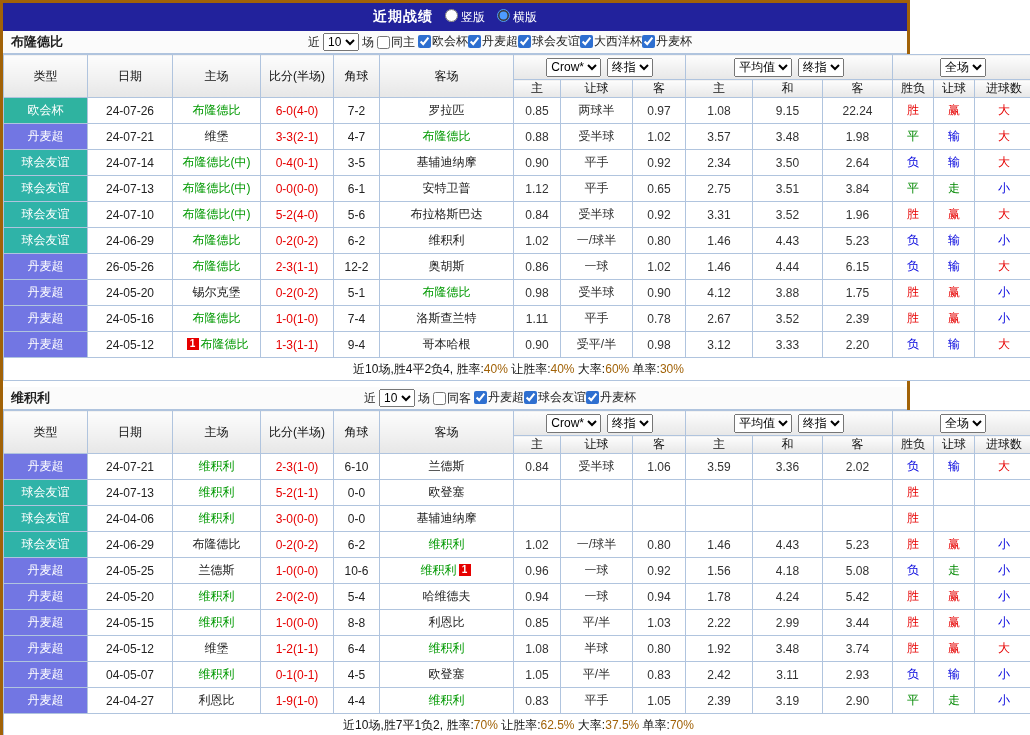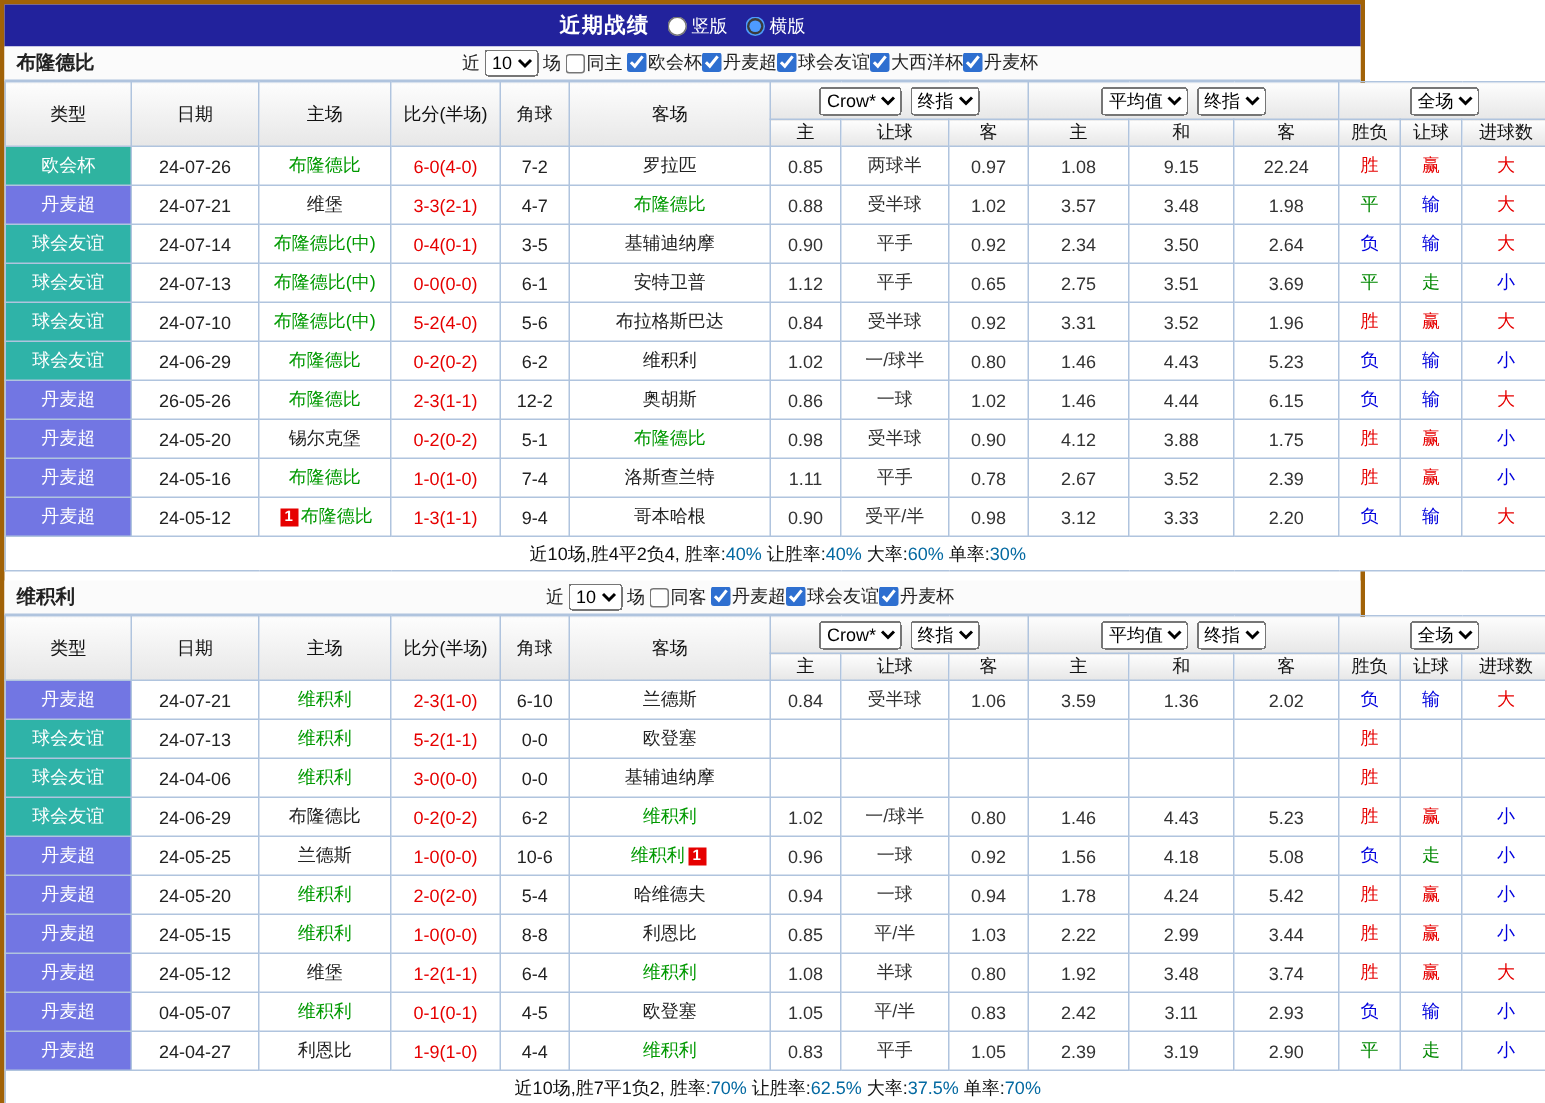--- a/index.html
+++ b/index.html
@@ -1,20 +1,20 @@
 <!DOCTYPE html>
 <html><head>
 <meta charset="utf-8">
 <style>
   *{box-sizing:border-box;margin:0;padding:0}
   body{font-family:"Liberation Sans","DejaVu Sans",sans-serif;font-size:12px;color:#222;background:#fff}
   .page{width:910px;min-height:735px;border:3px solid #a16207;background:#fff}
   .topbar{height:28px;background:#22229c;color:#fff;display:flex;align-items:center;justify-content:center;gap:12px}
   .topbar .title{font-weight:bold;font-size:14px;letter-spacing:1px}
-  .radio-opt{display:inline-flex;align-items:center;gap:3px;cursor:pointer;font-size:12px}
+  .radio-opt{display:inline-flex;align-items:flex-start;gap:3px;cursor:pointer;font-size:12px}
   .radio-opt input{width:13px;height:13px;accent-color:#4d9bff;margin:0}
   .filter-row{display:flex;align-items:center;height:23px;background:#fbfbfb;border-bottom:1px solid #b0c4de;padding:0 2px}
   .team-name{width:90px;padding-left:6px;font-weight:bold;font-size:13px}
   .filters{flex:1;display:flex;align-items:center;justify-content:center;gap:3px}
   .filters select{height:18px;font-size:12px}
   .chk{display:inline-flex;align-items:center;gap:1px;cursor:pointer}
   .chk input{width:13px;height:13px;accent-color:#2e6fd0;margin:0}
   table.results-table{width:100%;border-collapse:collapse;table-layout:fixed}
   .results-table th,.results-table td{border:1px solid #b0c4de;text-align:center;white-space:nowrap;overflow:hidden;padding:0 1px}
   .results-table thead th{background:linear-gradient(#fdfdfd,#e7e7e7);font-weight:normal;color:#111}
@@ -22,21 +22,21 @@
   tr.h2 th{height:18px}
   .sel-cell select{height:19px;font-size:12px;margin:0 1px}
   tbody td{height:26px;background:#fff}
   td.league{color:#fff;padding:0;font-size:12px}
   .team-hl{color:#009900}
   td.score{color:#e60000}
   td.num{color:#333}
   .card-badge{display:inline-block;width:12px;height:12px;line-height:12px;background:#e60000;color:#fff;font-size:10px;font-weight:bold;margin:0 2px;vertical-align:1px}
   tfoot td.summary{height:23px;background:#fff}
   .sum-label{color:#111}
-  .sum-val{color:#0369a1}
+  .sum-val{color:#a16207}
   .section-gap{height:6px}
 </style>
 </head>
 <body>
 
 <div class="page">
 
   <div class="topbar">
     <span class="title">近期战绩</span>
     <label class="radio-opt">
@@ -185,21 +185,21 @@
     <td>24-07-13</td>
     <td><span class="team-hl">布隆德比(中)</span></td>
     <td class="score">0-0(0-0)</td>
     <td>6-1</td>
     <td><span>安特卫普</span></td>
     <td class="num">1.12</td>
     <td class="num">平手</td>
     <td class="num">0.65</td>
     <td class="num">2.75</td>
     <td class="num">3.51</td>
-    <td class="num">3.69</td>
+    <td class="num">3.84</td>
     <td class="res" style="color: rgb(0, 136, 0);">平</td>
     <td class="res" style="color: rgb(0, 136, 0);">走</td>
     <td class="res" style="color: rgb(0, 0, 221);">小</td>
   </tr>
           <tr>
     <td class="league" style="background: rgb(47, 179, 168);">球会友谊</td>
     <td>24-07-10</td>
     <td><span class="team-hl">布隆德比(中)</span></td>
     <td class="score">5-2(4-0)</td>
     <td>5-6</td>
@@ -388,21 +388,21 @@
     <td class="league" style="background: rgb(114, 118, 227);">丹麦超</td>
     <td>24-07-21</td>
     <td><span class="team-hl">维积利</span></td>
     <td class="score">2-3(1-0)</td>
     <td>6-10</td>
     <td><span>兰德斯</span></td>
     <td class="num">0.84</td>
     <td class="num">受半球</td>
     <td class="num">1.06</td>
     <td class="num">3.59</td>
-    <td class="num">1.36</td>
+    <td class="num">3.36</td>
     <td class="num">2.02</td>
     <td class="res" style="color: rgb(0, 0, 221);">负</td>
     <td class="res" style="color: rgb(0, 0, 221);">输</td>
     <td class="res" style="color: rgb(230, 0, 0);">大</td>
   </tr>
           <tr>
     <td class="league" style="background: rgb(47, 179, 168);">球会友谊</td>
     <td>24-07-13</td>
     <td><span class="team-hl">维积利</span></td>
     <td class="score">5-2(1-1)</td>

